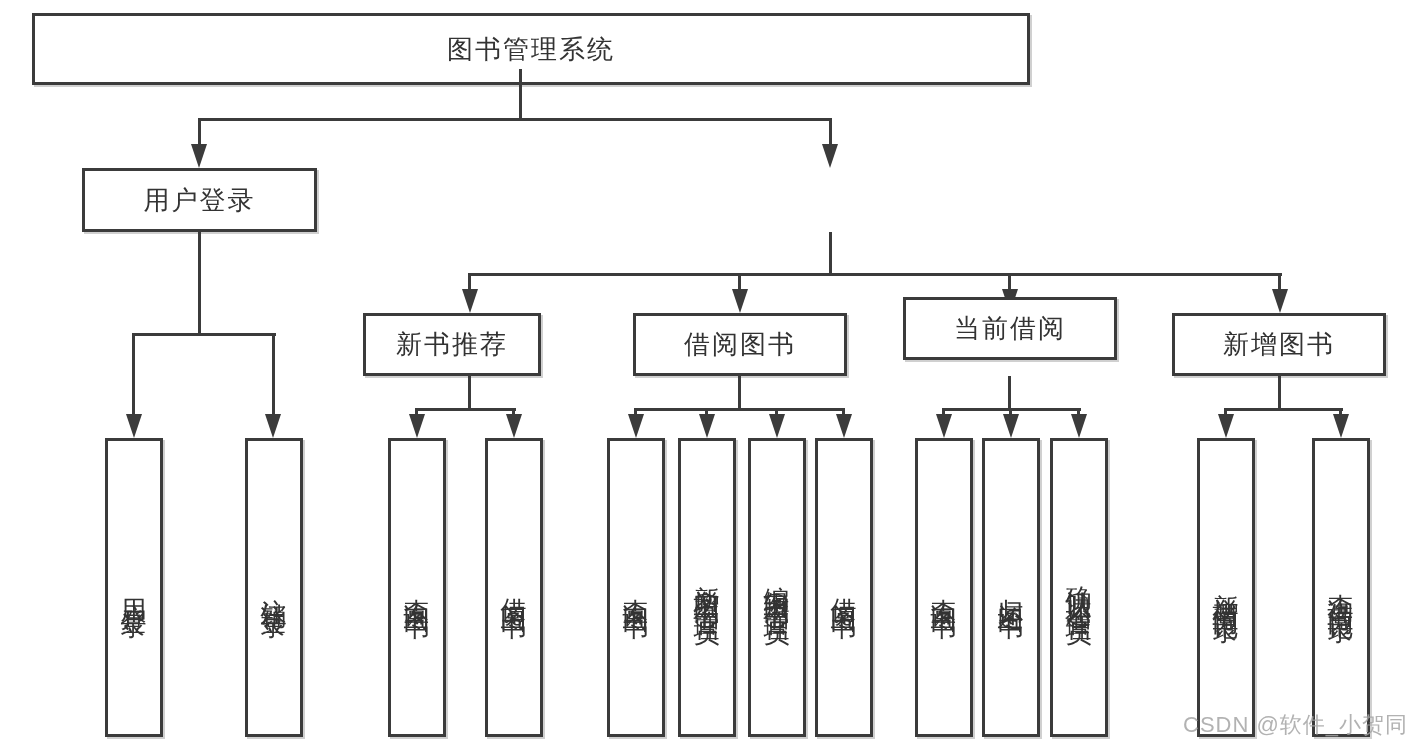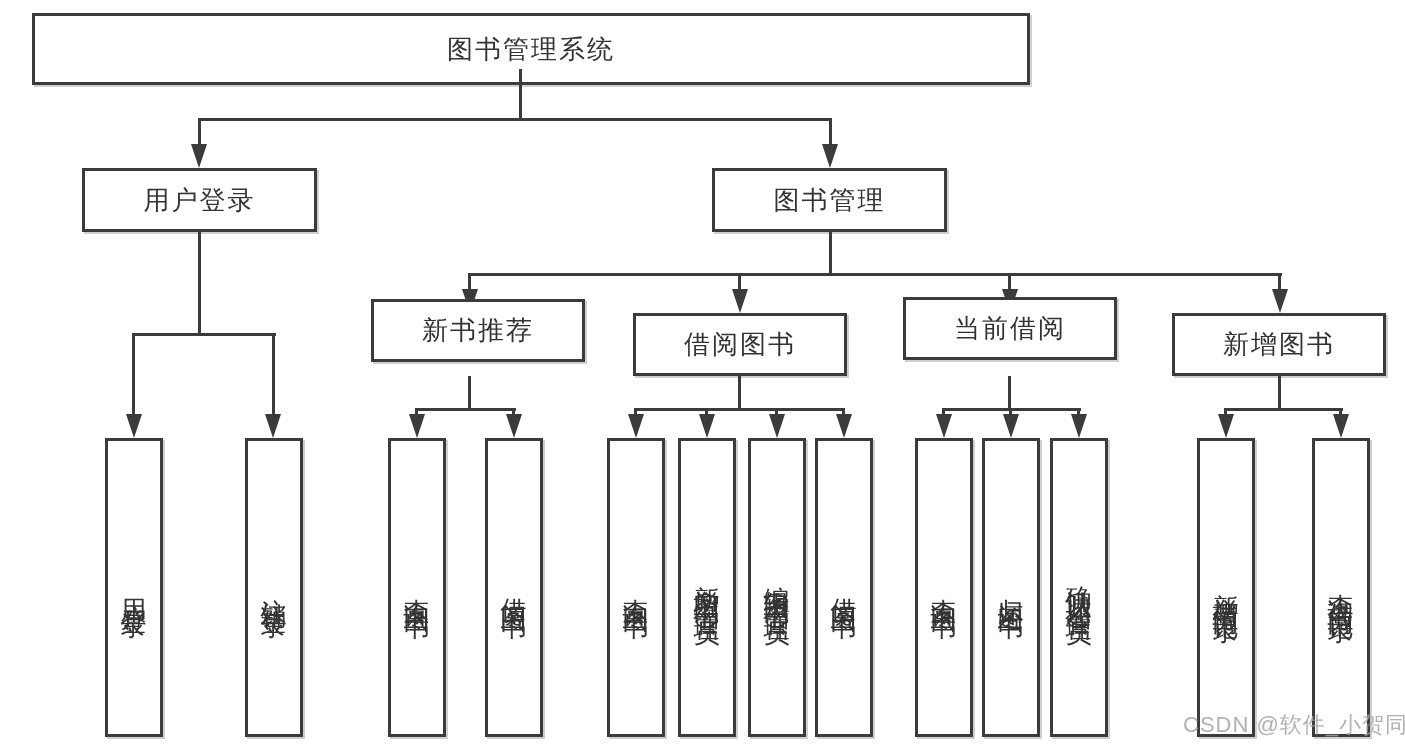--- a/index.html
+++ b/index.html
@@ -81,41 +81,40 @@
   <div class="node-box" style="left:32px; top:13px; width:998px; height:72px;">图书管理系统</div>
 
   <div class="vl" style="left:519px; top:69px; height:49px;"></div>
   <div class="hl" style="left:198px; top:118px; width:634px;"></div>
   <div class="vl" style="left:198px; top:118px; height:30px;"></div>
   <div class="arr" style="left:191px; top:144px;"></div>
   <div class="vl" style="left:829px; top:118px; height:30px;"></div>
   <div class="arr" style="left:822px; top:144px;"></div>
 
   <div class="node-box" style="left:82px; top:168px; width:235px; height:64px;">用户登录</div>
-  <div class="node-box" style="left:712px; top:168px; width:235px; height:64px;">图书管理</div>
 
   <div class="vl" style="left:198px; top:232px; height:103px;"></div>
   <div class="hl" style="left:132px; top:333px; width:144px;"></div>
   <div class="vl" style="left:132px; top:333px; height:84px;"></div>
   <div class="arr" style="left:126px; top:414px;"></div>
   <div class="vl" style="left:272px; top:333px; height:84px;"></div>
   <div class="arr" style="left:265px; top:414px;"></div>
 
   <div class="vl" style="left:829px; top:232px; height:44px;"></div>
   <div class="hl" style="left:468px; top:273px; width:814px;"></div>
   <div class="vl" style="left:468px; top:273px; height:20px;"></div>
   <div class="arr" style="left:462px; top:289px;"></div>
   <div class="vl" style="left:738px; top:273px; height:20px;"></div>
   <div class="arr" style="left:732px; top:289px;"></div>
   <div class="vl" style="left:1008px; top:273px; height:20px;"></div>
   <div class="arr" style="left:1002px; top:289px;"></div>
   <div class="vl" style="left:1278px; top:273px; height:20px;"></div>
   <div class="arr" style="left:1272px; top:289px;"></div>
 
-  <div class="node-box" style="left:363px; top:299px; width:214px; height:63px;margin-left:8px;">新书推荐</div>
+  <div class="node-box" style="left:363px; top:313px; width:178px; height:63px;">新书推荐</div>
   <div class="node-box" style="left:633px; top:313px; width:214px; height:63px;">借阅图书</div>
   <div class="node-box" style="left:903px; top:297px; width:214px; height:63px;">当前借阅</div>
   <div class="node-box" style="left:1172px; top:313px; width:214px; height:63px;">新增图书</div>
 
   <div class="vl" style="left:468px; top:376px; height:34px;"></div>
   <div class="hl" style="left:415px; top:408px; width:101px;"></div>
   <div class="vl" style="left:415px; top:408px; height:12px;"></div>
   <div class="arr" style="left:409px; top:414px;"></div>
   <div class="vl" style="left:512px; top:408px; height:12px;"></div>
   <div class="arr" style="left:506px; top:414px;"></div>

